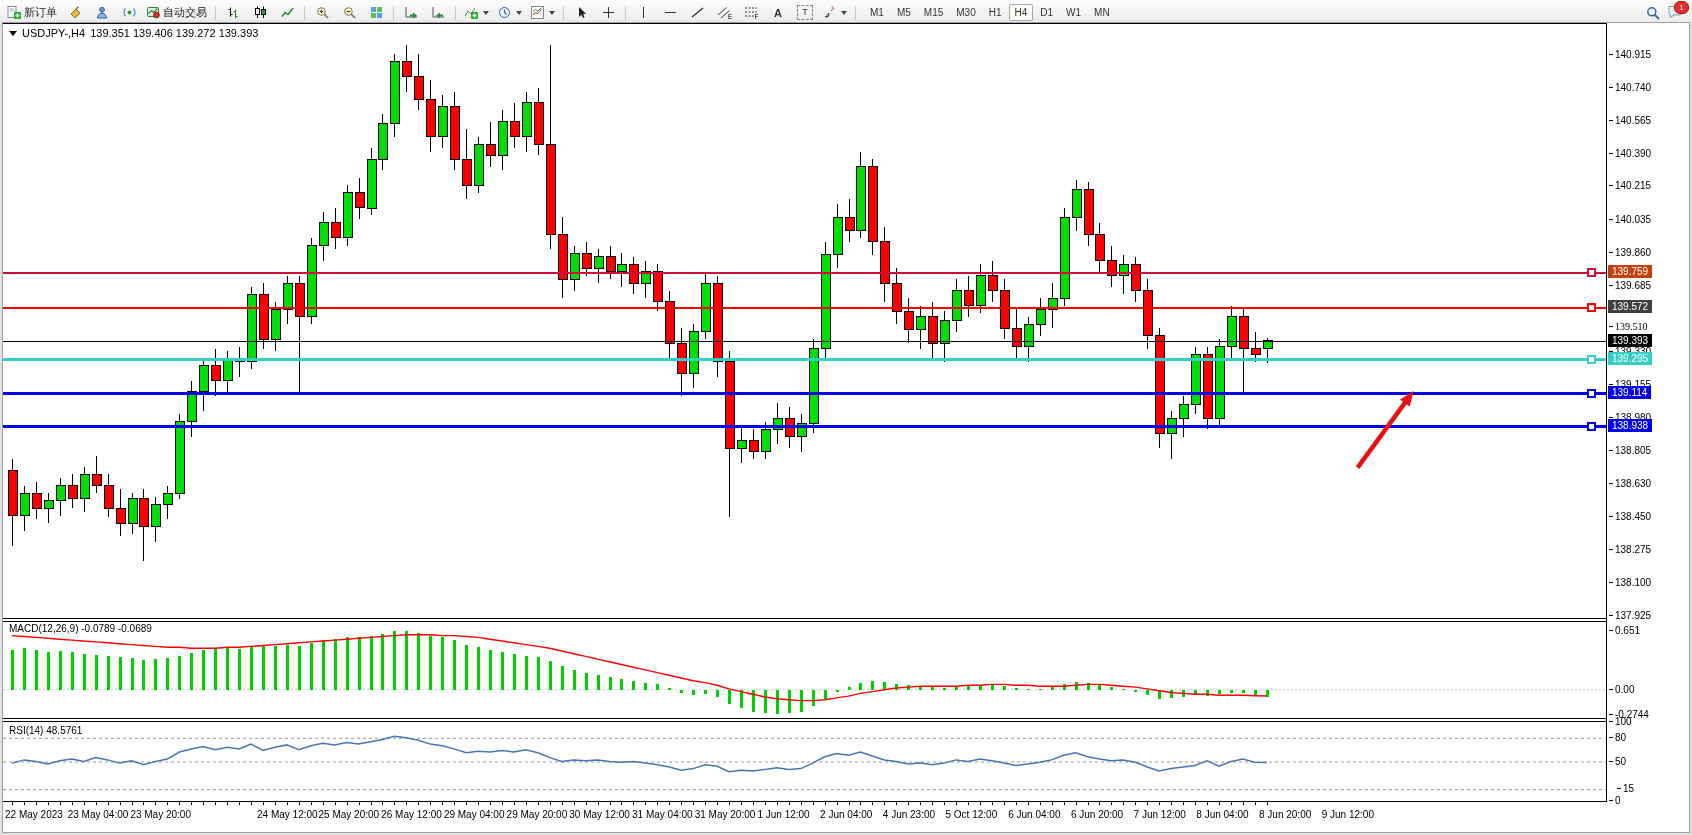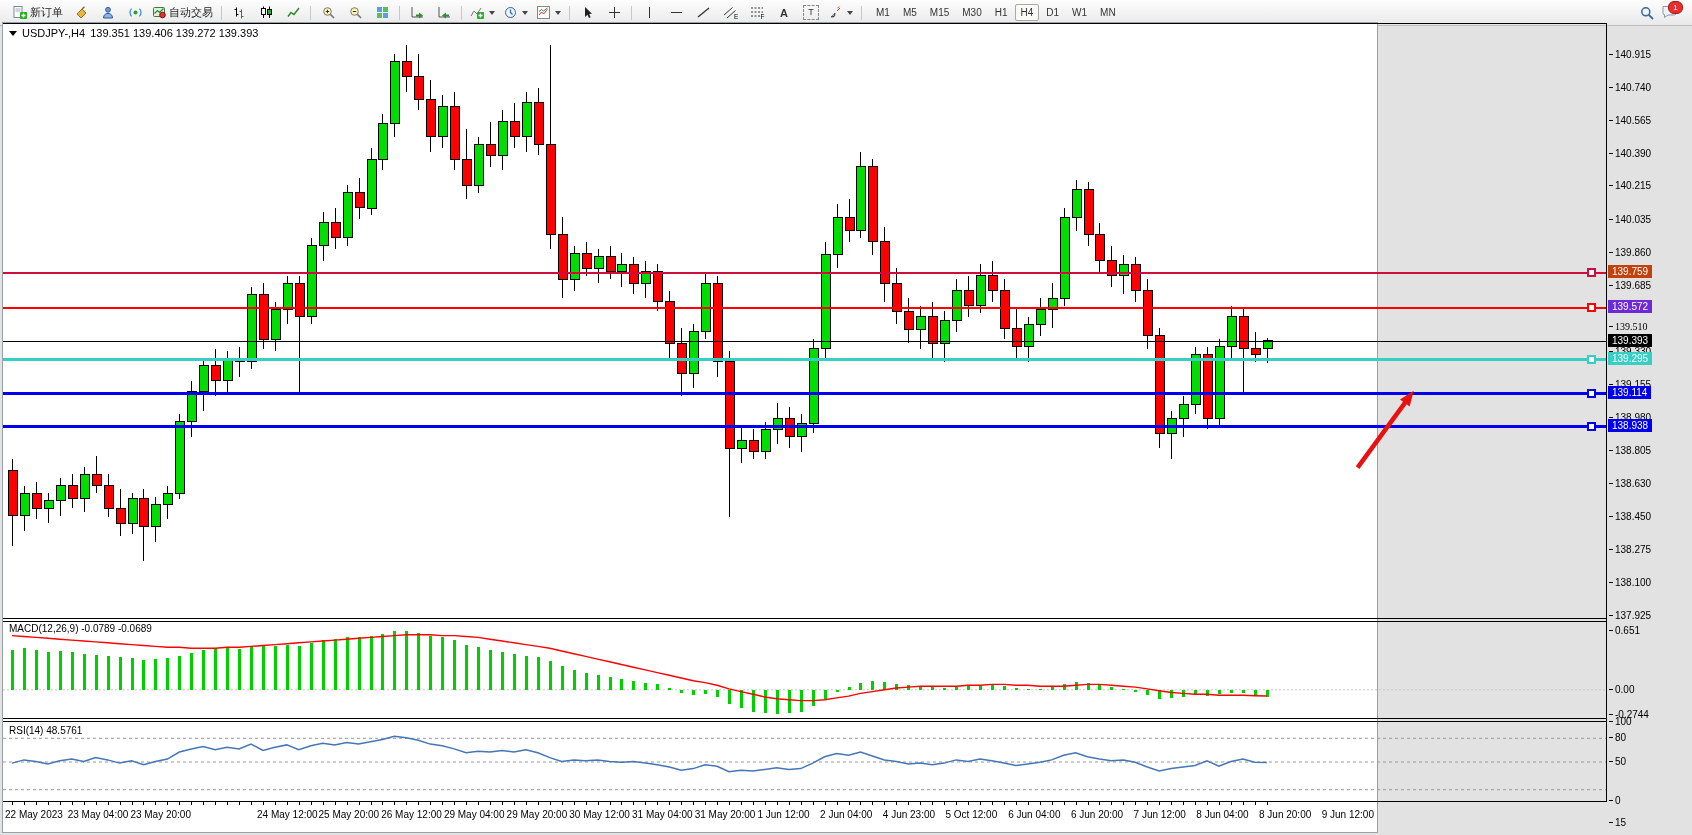--- a/index.html
+++ b/index.html
@@ -3,41 +3,41 @@
 <meta charset="utf-8">
 <style>
   html,body{margin:0;padding:0}
   body{width:1692px;height:835px;position:relative;overflow:hidden;
        background:#e2e2e2;font-family:"Liberation Sans",sans-serif;
        -webkit-font-smoothing:none}
   
   #toolbar{position:absolute;left:0;top:0;width:1692px;height:26px;
            background:linear-gradient(#fdfdfd,#e9e9e9);
            border-bottom:1px solid #bdbdbd;display:flex;align-items:center;
-           padding:0 9px;box-sizing:border-box;font-size:11px;color:#222;gap:1px}
+           padding:0 3px;box-sizing:border-box;font-size:11px;color:#222;gap:1px}
   .tbtn{height:16px;min-width:18px;display:inline-flex;align-items:center;
         justify-content:center;gap:3px;padding:0 3px;border:1px solid transparent;
         border-radius:2px;white-space:nowrap;cursor:default}
   .tbtn svg{display:block}
   .sep{width:1px;height:14px;background:#c7c7c7;margin:0 3px;flex:0 0 auto}
   .caret{width:0;height:0;border-left:3px solid transparent;border-right:3px solid transparent;
          border-top:4px solid #444;margin-left:2px}
   .tf{height:15px;display:inline-flex;align-items:center;padding:0 5px;
       font-size:10px;color:#333;border:1px solid transparent;border-radius:2px}
   .tf.active{background:#fafaf6;border:1px solid #a8a8a8}
   #tb-right{margin-left:auto;display:flex;align-items:center;gap:8px;padding-right:6px}
   .chatwrap{position:relative}
   .nbadge{position:absolute;top:-4px;right:-6px;min-width:11px;height:11px;border-radius:6px;
           background:#e62e2e;color:#fff;font-size:8px;line-height:11px;text-align:center;
           padding:0 1px;border:1px solid #b01818}
   .ticonT{width:14px;height:13px;border:1px dashed #888;font-size:9px;line-height:13px;
           text-align:center;color:#333}
   .ticonA{font-size:11px;color:#333;font-weight:bold}
   
-  #chart-window{position:absolute;left:2px;top:22px;width:1376px;height:811px;
+  #chart-window{position:absolute;left:2px;top:22px;width:1688px;height:811px;
                 background:#fff;border:1px solid #98a0a8;box-sizing:border-box}
   #plot{position:absolute;left:0;top:0}
   #title{position:absolute;left:6px;top:4px;font-size:11px;color:#000;
          display:flex;align-items:center;gap:5px}
   #title .tri{width:0;height:0;border-left:4px solid transparent;
               border-right:4px solid transparent;border-top:5px solid #000;margin-top:1px}
   .ptick{position:absolute;left:1612px;font-size:10px;color:#000;line-height:12px;
          white-space:nowrap}
   .ptick::before{content:"";position:absolute;left:-6px;top:5px;width:4px;
                  border-top:1px solid #000}
@@ -740,24 +740,24 @@
       <div class="ptick" style="top: 488.4px;">138.450</div>
       <div class="ptick" style="top: 521.3px;">138.275</div>
       <div class="ptick" style="top: 554.1px;">138.100</div>
       <div class="ptick" style="top: 586.9px;">137.925</div>
       <div class="ptick" style="top: 602px;">0.651</div>
       <div class="ptick" style="top: 660.8px;">0.00</div>
       <div class="ptick" style="top: 685.6px;">-0.2744</div>
       <div class="ptick" style="top: 693px;">100</div>
       <div class="ptick" style="top: 708.8px;">80</div>
       <div class="ptick" style="top: 732.5px;">50</div>
-      <div class="ptick" style="top: 794px;">15</div>
+      <div class="ptick" style="top: 760px; margin-left: 8px;">15</div>
       <div class="ptick" style="top: 772px;">0</div>
       <div class="pbadge" style="top: 241.9px; background: #c2410c;">139.759</div>
-      <div class="pbadge" style="top: 277px; background: #6d28d9;">139.572</div>
+      <div class="pbadge" style="top: 277px; background: #404040;">139.572</div>
       <div class="pbadge" style="top: 310.6px; background: rgb(0, 0, 0);">139.393</div>
       <div class="pbadge" style="top: 328.9px; background: rgb(54, 207, 196);">139.295</div>
       <div class="pbadge" style="top: 362.9px; background: rgb(0, 0, 238);">139.114</div>
       <div class="pbadge" style="top: 395.9px; background: rgb(0, 0, 238);">138.938</div>
     </div>
   <div id="time-layer">
       <div class="tlabel" style="left: 2px;">22 May 2023</div>
       <div class="tlabel" style="left: 64.7px;">23 May 04:00</div>
       <div class="tlabel" style="left: 127.4px;">23 May 20:00</div>
       <div class="tlabel" style="left: 207px; margin-left: 47px;">24 May 12:00</div>

